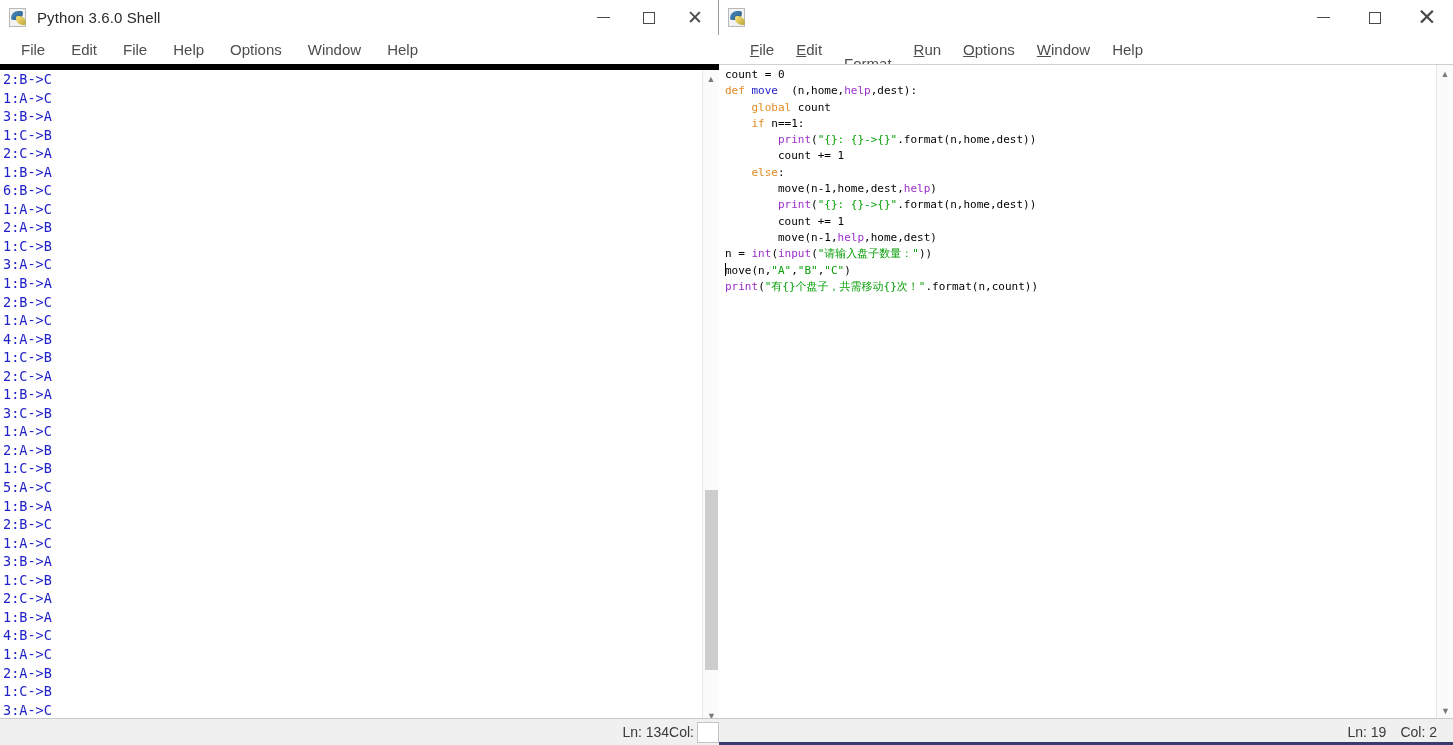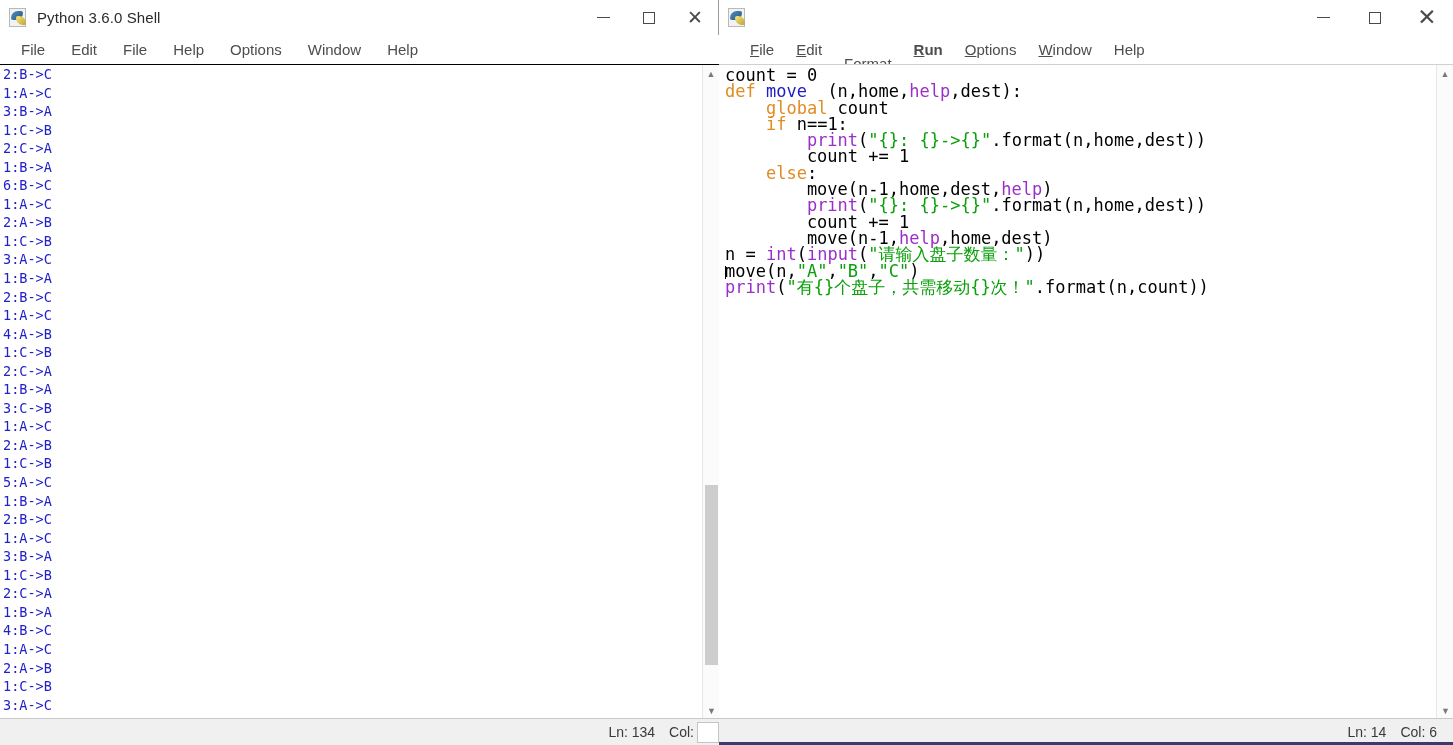--- a/index.html
+++ b/index.html
@@ -57,21 +57,21 @@
     font-size: 15px; color: #4d4d4d; padding: 2px 13px 2px 13px;
     white-space: nowrap;
     text-align: center;
   }
   .menu-item.ul-first::first-letter { text-decoration: underline; }
 
   
   #shell-window { left: 0; width: 719px; height: 745px; border-right: 1px solid #9a9a9a; }
   #shell-body {
     position: absolute; left: 0; top: 64px; width: 719px; height: 654px;
-    background: #ffffff; border-top: 1px solid #000000;
+    background: #ffffff; border-top: 6px solid #000000;
     overflow: hidden;
   }
   #shell-text {
     position: absolute; left: 3px; top: 0px;
     font-family: "DejaVu Sans Mono", "Liberation Mono", monospace;
     font-size: 13.5px; line-height: 18.55px;
     color: #0000c0; white-space: pre;
   }
   #shell-text .move { color: #2121c9; }
   .vscroll {
@@ -100,21 +100,21 @@
 
   
   #editor-window { left: 719px; width: 734px; height: 745px; }
   #editor-body {
     position: absolute; left: 0; top: 64px; width: 734px; height: 654px;
     background: #ffffff; border-top: 1px solid #d0d0d0; overflow: hidden;
   }
   #code {
     position: absolute; left: 6px; top: 2px;
     font-family: "DejaVu Sans Mono", "Liberation Mono", monospace;
-    font-size: 17px; line-height: 16.3px;
+    font-size: 11px; line-height: 16.3px;
     white-space: pre; color: #000000;
   }
   .kw { color: #e08c23; }
   .fn { color: #1d1dc4; }
   .bi { color: #9b30c9; }
   .str { color: #0aa00a; }
   .cur {
     display: inline-block; width: 0; border-left: 1px solid #000;
     height: 13px; vertical-align: -2px; margin-right: -1px;
   }
@@ -163,21 +163,21 @@
       <div id="shell-text"><div class="move">2:B-&gt;C</div><div class="move">1:A-&gt;C</div><div class="move">3:B-&gt;A</div><div class="move">1:C-&gt;B</div><div class="move">2:C-&gt;A</div><div class="move">1:B-&gt;A</div><div class="move">6:B-&gt;C</div><div class="move">1:A-&gt;C</div><div class="move">2:A-&gt;B</div><div class="move">1:C-&gt;B</div><div class="move">3:A-&gt;C</div><div class="move">1:B-&gt;A</div><div class="move">2:B-&gt;C</div><div class="move">1:A-&gt;C</div><div class="move">4:A-&gt;B</div><div class="move">1:C-&gt;B</div><div class="move">2:C-&gt;A</div><div class="move">1:B-&gt;A</div><div class="move">3:C-&gt;B</div><div class="move">1:A-&gt;C</div><div class="move">2:A-&gt;B</div><div class="move">1:C-&gt;B</div><div class="move">5:A-&gt;C</div><div class="move">1:B-&gt;A</div><div class="move">2:B-&gt;C</div><div class="move">1:A-&gt;C</div><div class="move">3:B-&gt;A</div><div class="move">1:C-&gt;B</div><div class="move">2:C-&gt;A</div><div class="move">1:B-&gt;A</div><div class="move">4:B-&gt;C</div><div class="move">1:A-&gt;C</div><div class="move">2:A-&gt;B</div><div class="move">1:C-&gt;B</div><div class="move">3:A-&gt;C</div><div class="move">1:B-&gt;A</div></div>
       <div class="vscroll" style="right:0; height:654px;">
         <div class="arrow">▲</div>
         <div class="thumb" style="top:420px; height:180px;"></div>
         <div class="arrow" style="position:absolute;bottom:0;width:17px;">▼</div>
       </div>
     </div>
 
     <div class="statusbar" style="left:0; width:719px;padding-left:48px;">
       <span class="status-text">Ln: 134</span>
-      <span class="status-text" style="margin-left:14px;">Col:</span>
+      <span class="status-text" style="">Col:</span>
       <span class="status-sunken" style="width:22px;margin-left:3px;margin-right:0;"></span>
     </div>
   </div>
 
   <div class="window" id="editor-window">
 
     <div class="titlebar">
       <div class="win-icon">
         <span class="pg-back"></span>
           <span class="pg-blue"></span>
@@ -193,34 +193,34 @@
         <div class="win-btn lg">
             <span class="close-glyph big">✕</span>
           </div>
       </div>
     </div>
 
     <div class="menubar" style="position:absolute;top:35px;left:0;width:734px;padding-left:20px;">
       <div class="menu-item ul-first" style="padding:2px 11px;">File</div>
       <div class="menu-item ul-first" style="padding:2px 11px;">Edit</div>
       <div class="menu-item" style="padding:2px 11px;margin-top:28px;">Format</div>
-      <div class="menu-item ul-first" style="padding:2px 11px;font-weight:bold;">Run</div>
+      <div class="menu-item ul-first" style="padding:2px 11px;">Run</div>
       <div class="menu-item ul-first" style="padding:2px 11px;">Options</div>
       <div class="menu-item ul-first" style="padding:2px 11px;">Window</div>
       <div class="menu-item" style="padding:2px 11px;">Help</div>
     </div>
 
     <div id="editor-body">
       <div id="code"><div><span>count = </span><span>0</span></div><div><span class="kw">def </span><span class="fn">move </span><span> (n,home,</span><span class="bi">help</span><span>,dest):</span></div><div><span>    </span><span class="kw">global</span><span> count</span></div><div><span>    </span><span class="kw">if</span><span> n==1:</span></div><div><span>        </span><span class="bi">print</span><span>(</span><span class="str">"{}: {}-&gt;{}"</span><span>.format(n,home,dest))</span></div><div><span>        count += 1</span></div><div><span>    </span><span class="kw">else</span><span>:</span></div><div><span>        move(n-1,home,dest,</span><span class="bi">help</span><span>)</span></div><div><span>        </span><span class="bi">print</span><span>(</span><span class="str">"{}: {}-&gt;{}"</span><span>.format(n,home,dest))</span></div><div><span>        count += 1</span></div><div><span>        move(n-1,</span><span class="bi">help</span><span>,home,dest)</span></div><div><span>n = </span><span class="bi">int</span><span>(</span><span class="bi">input</span><span>(</span><span class="str">"请输入盘子数量："</span><span>))</span></div><div><span class="cur"></span><span>move(n,</span><span class="str">"A"</span><span>,</span><span class="str">"B"</span><span>,</span><span class="str">"C"</span><span>)</span></div><div><span class="bi">print</span><span>(</span><span class="str">"有{}个盘子，共需移动{}次！"</span><span>.format(n,count))</span></div></div>
       <div class="vscroll" style="right:0; height:654px;">
         <div class="arrow">▲</div>
         <div class="arrow" style="position:absolute;bottom:0;width:17px;">▼</div>
       </div>
     </div>
 
     <div class="statusbar" style="left:0; width:734px;">
-      <span class="status-text">Ln: 14</span>
-      <span class="status-text" style="margin-left:14px;margin-right:16px;">Col: 6</span>
+      <span class="status-text">Ln: 19</span>
+      <span class="status-text" style="margin-left:14px;margin-right:16px;">Col: 2</span>
     </div>
   </div>
 
   <div id="bottom-accent"></div>
 </div>
 
 </body></html>

